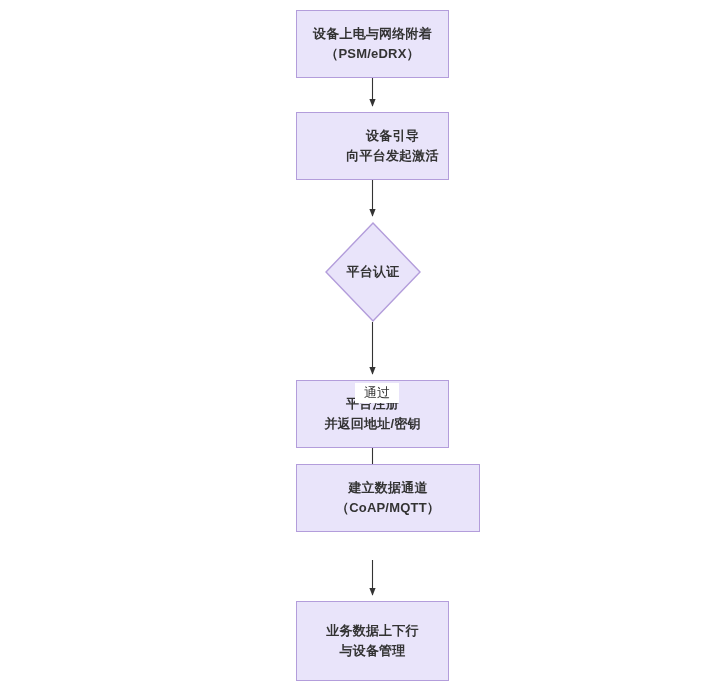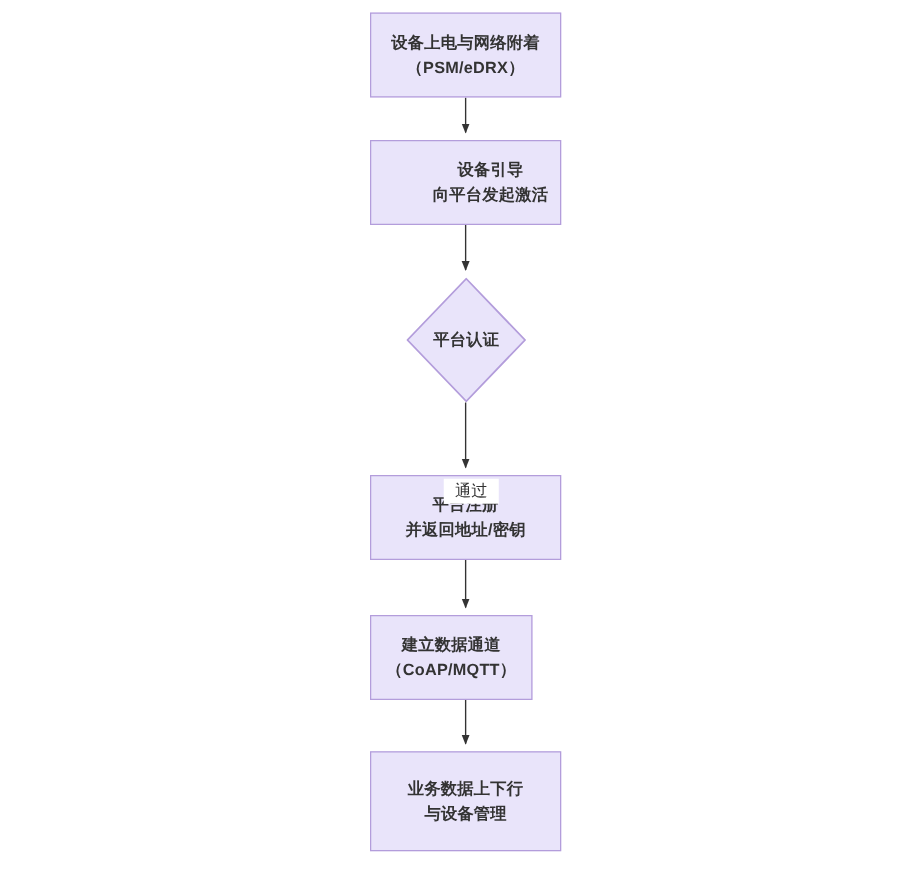--- a/index.html
+++ b/index.html
@@ -70,21 +70,21 @@
     line-height: 18px;
     padding: 1px 3px;
     text-align: center;
     white-space: nowrap;
   }
   
   #node-0 { left: 296px; top: 10px;  width: 153px; height: 68px; }
   #node-1 { left: 296px; top: 112px; width: 153px; height: 68px; padding-left: 40px; }
   #node-2 { left: 325px; top: 222px; width: 96px;  height: 100px; text-align: center; }
   #node-3 { left: 296px; top: 380px; width: 153px; height: 68px; }
-  #node-4 { left: 296px; top: 492px; width: 130px; height: 68px; }
+  #node-4 { left: 296px; top: 464px; width: 184px; height: 68px; }
   #node-5 { left: 296px; top: 601px; width: 153px; height: 80px; }
   #edge-label-0 { left: 355px; top: 343px; width: 38px; margin-top: 40px; }
 </style>
 </head>
 <body>
 
 <div id="flow-canvas">
 
   <svg class="edge-layer" viewBox="0 0 726 700" width="726" height="700" xmlns="http://www.w3.org/2000/svg">
     <defs>

